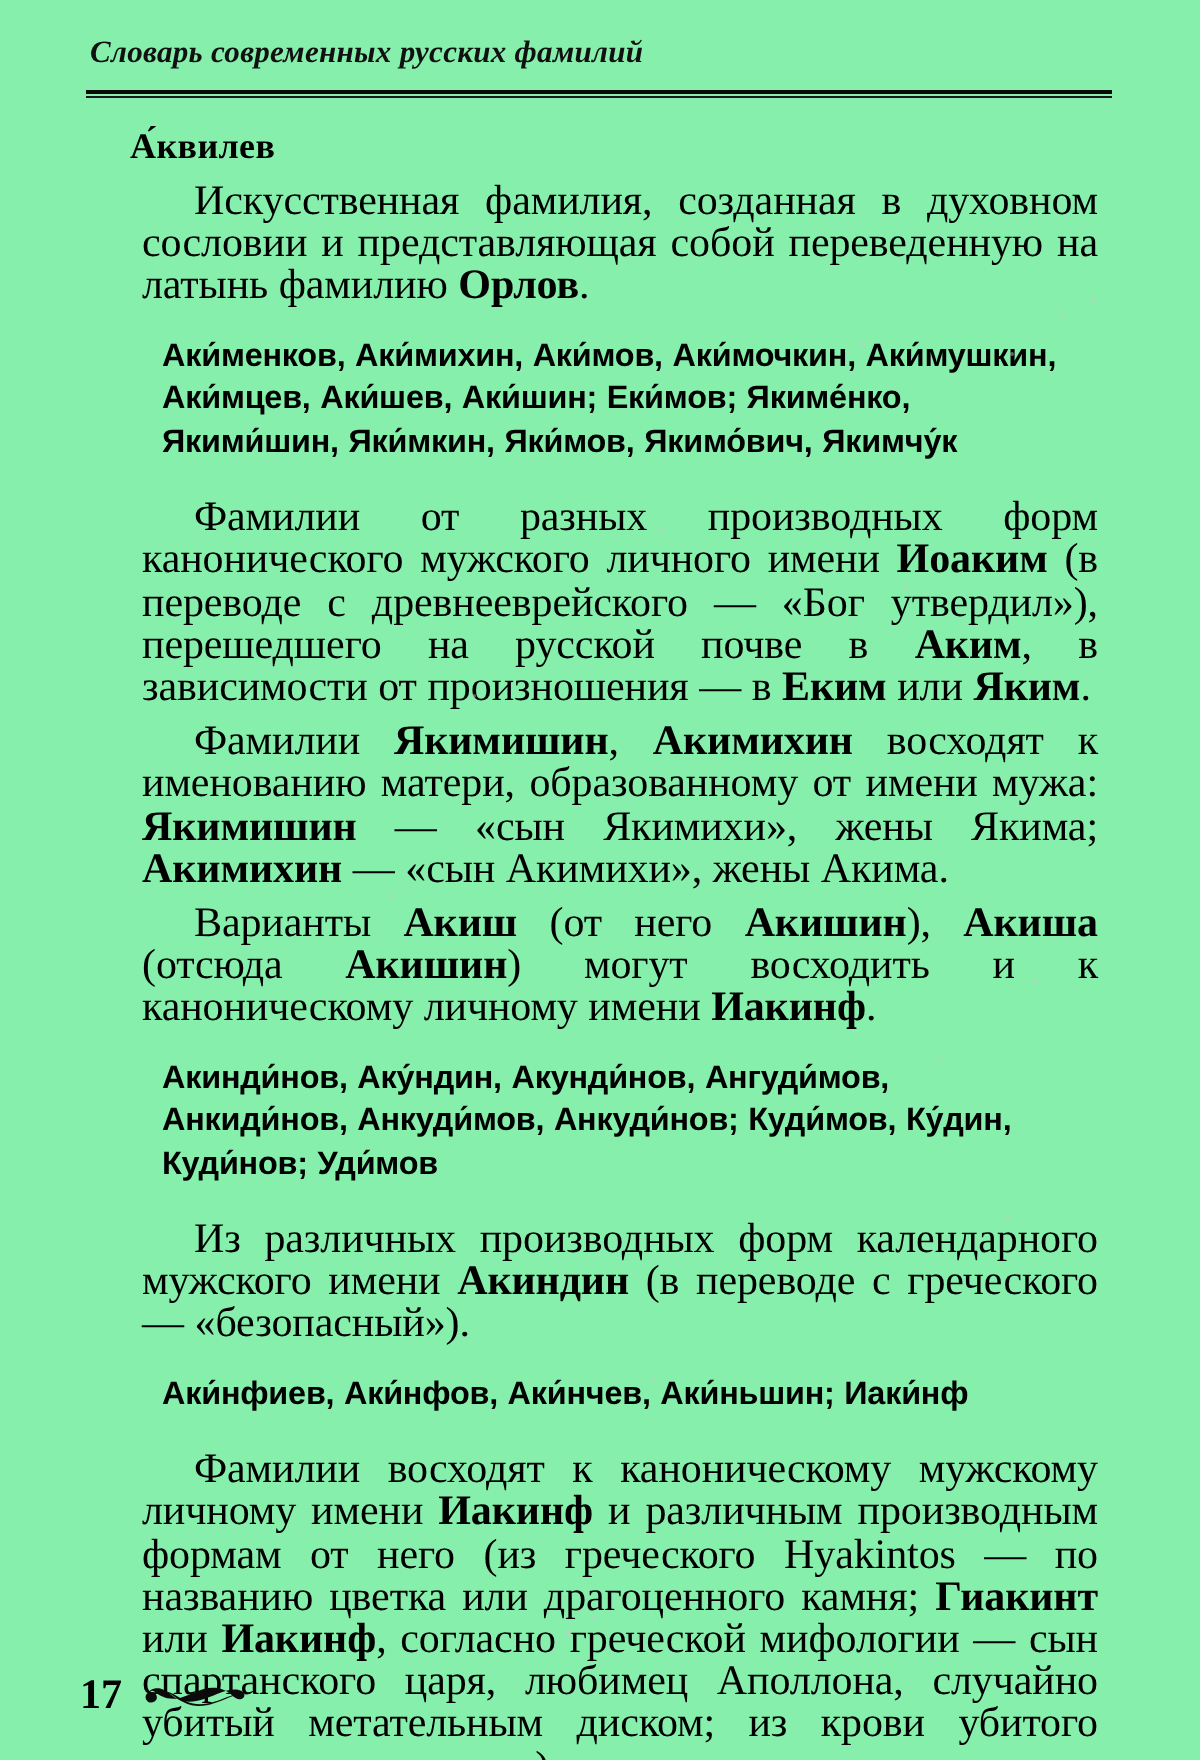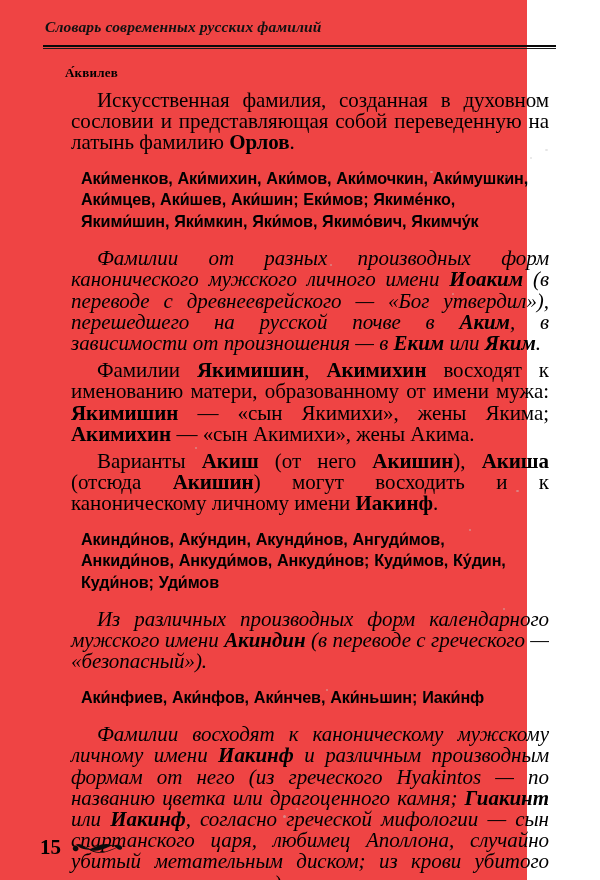--- a/index.html
+++ b/index.html
@@ -12,25 +12,25 @@
     width: 600px;
     height: 880px;
     overflow: hidden;
     font-family: "Liberation Serif", "DejaVu Serif", serif;
     color: #000000;
     -webkit-font-smoothing: none;
   }
 
   .page {
     position: relative;
-    width: 527px;
+    width: 600px;
     height: 880px;
     box-sizing: border-box;
     padding: 16px;
-    background: #ef4444;
+    background: #86efac;
   }
 
   
   .running-head {
     position: absolute;
     left: 45px;
     top: 18px;
     width: 512px;
   }
   .running-head-title {
@@ -71,21 +71,21 @@
     position: absolute;
     left: 65px;
     top: 63px;
     width: 490px;
   }
 
   
   .entry-title {
     font-family: "Liberation Serif", "DejaVu Serif", serif;
     font-weight: 700;
-    font-size: 13px;
+    font-size: 18px;
     line-height: 20px;
     margin: 0 0 7px 0;
     letter-spacing: 0.2px;
   }
 
   
   .para {
     font-family: "Liberation Serif", "DejaVu Serif", serif;
     font-size: 21px;
     line-height: 21.2px;
@@ -108,21 +108,21 @@
     line-height: 21.5px;
     margin: 16px;
     text-indent: 0;
     letter-spacing: -0.1px;
     word-spacing: 0.4px;
     text-align: left;
   }
 
   
   .gap-before-list { margin-top: 14px; }
-  .gap-after-list  { margin-top: 13px; font-style: italic; }
+  .gap-after-list  { margin-top: 13px; }
   .gap-para        { margin-top: 0px; }
 
   
   .folio {
     position: absolute;
     left: 40px;
     bottom: 22px;
     display: flex;
     align-items: center;
     gap: 9px;
@@ -182,21 +182,21 @@
 
     <p class="para gap-after-list">Из различных производных форм календарного мужского имени <b>Акиндин</b> (в переводе с греческого — «безопасный»).</p>
 
     <p class="name-list gap-before-list">Аки́нфиев, Аки́нфов, Аки́нчев, Аки́ньшин; Иаки́нф</p>
 
     <p class="para gap-after-list">Фамилии восходят к каноническому мужскому личному имени <b>Иакинф</b> и различным производным формам от него (из греческого Hyakintos — по названию цветка или драгоценного камня; <b>Гиакинт</b> или <b>Иакинф</b>, согласно греческой мифологии — сын спартанского царя, любимец Аполлона, случайно убитый метательным диском; из крови убитого вырос цветок гиацинт).</p>
 
   </div>
 
   <div class="folio">
-    <span class="folio-number">15</span>
+    <span class="folio-number">17</span>
     <span class="folio-ornament">
       <svg viewBox="0 0 56 22" width="56" height="22" aria-hidden="true">
         <path d="M4 11.5 C4 8.5 8.5 7.2 11.5 8.8 C15 10.6 17.5 13.8 22 14.6
                  C27.5 15.6 33 13.2 38.5 11.0 C43 9.2 47.5 8.0 50.5 9.4
                  C52.6 10.4 52.8 12.6 51 13.4 C49.2 14.2 47.4 13.0 46.0 11.6
                  C42.5 8.2 37.0 7.0 31.5 8.6 C26.5 10.0 22.0 13.2 17.0 13.4
                  C13.0 13.6 9.5 11.8 7.2 9.8 C6.0 8.8 4.6 9.6 4 11.5 Z" fill="#0b0b0b"></path>
         <path d="M5.5 10.0 C3.2 10.0 2.0 12.4 3.4 14.2 C4.6 15.8 7.2 15.6 8.2 13.8
                  C9.0 12.3 8.0 10.0 5.5 10.0 Z" fill="#0b0b0b"></path>
         <path d="M12 9.4 C17 10.2 21 14.6 26.5 15.8 C32.5 17.1 38.5 14.6 44 12.4

